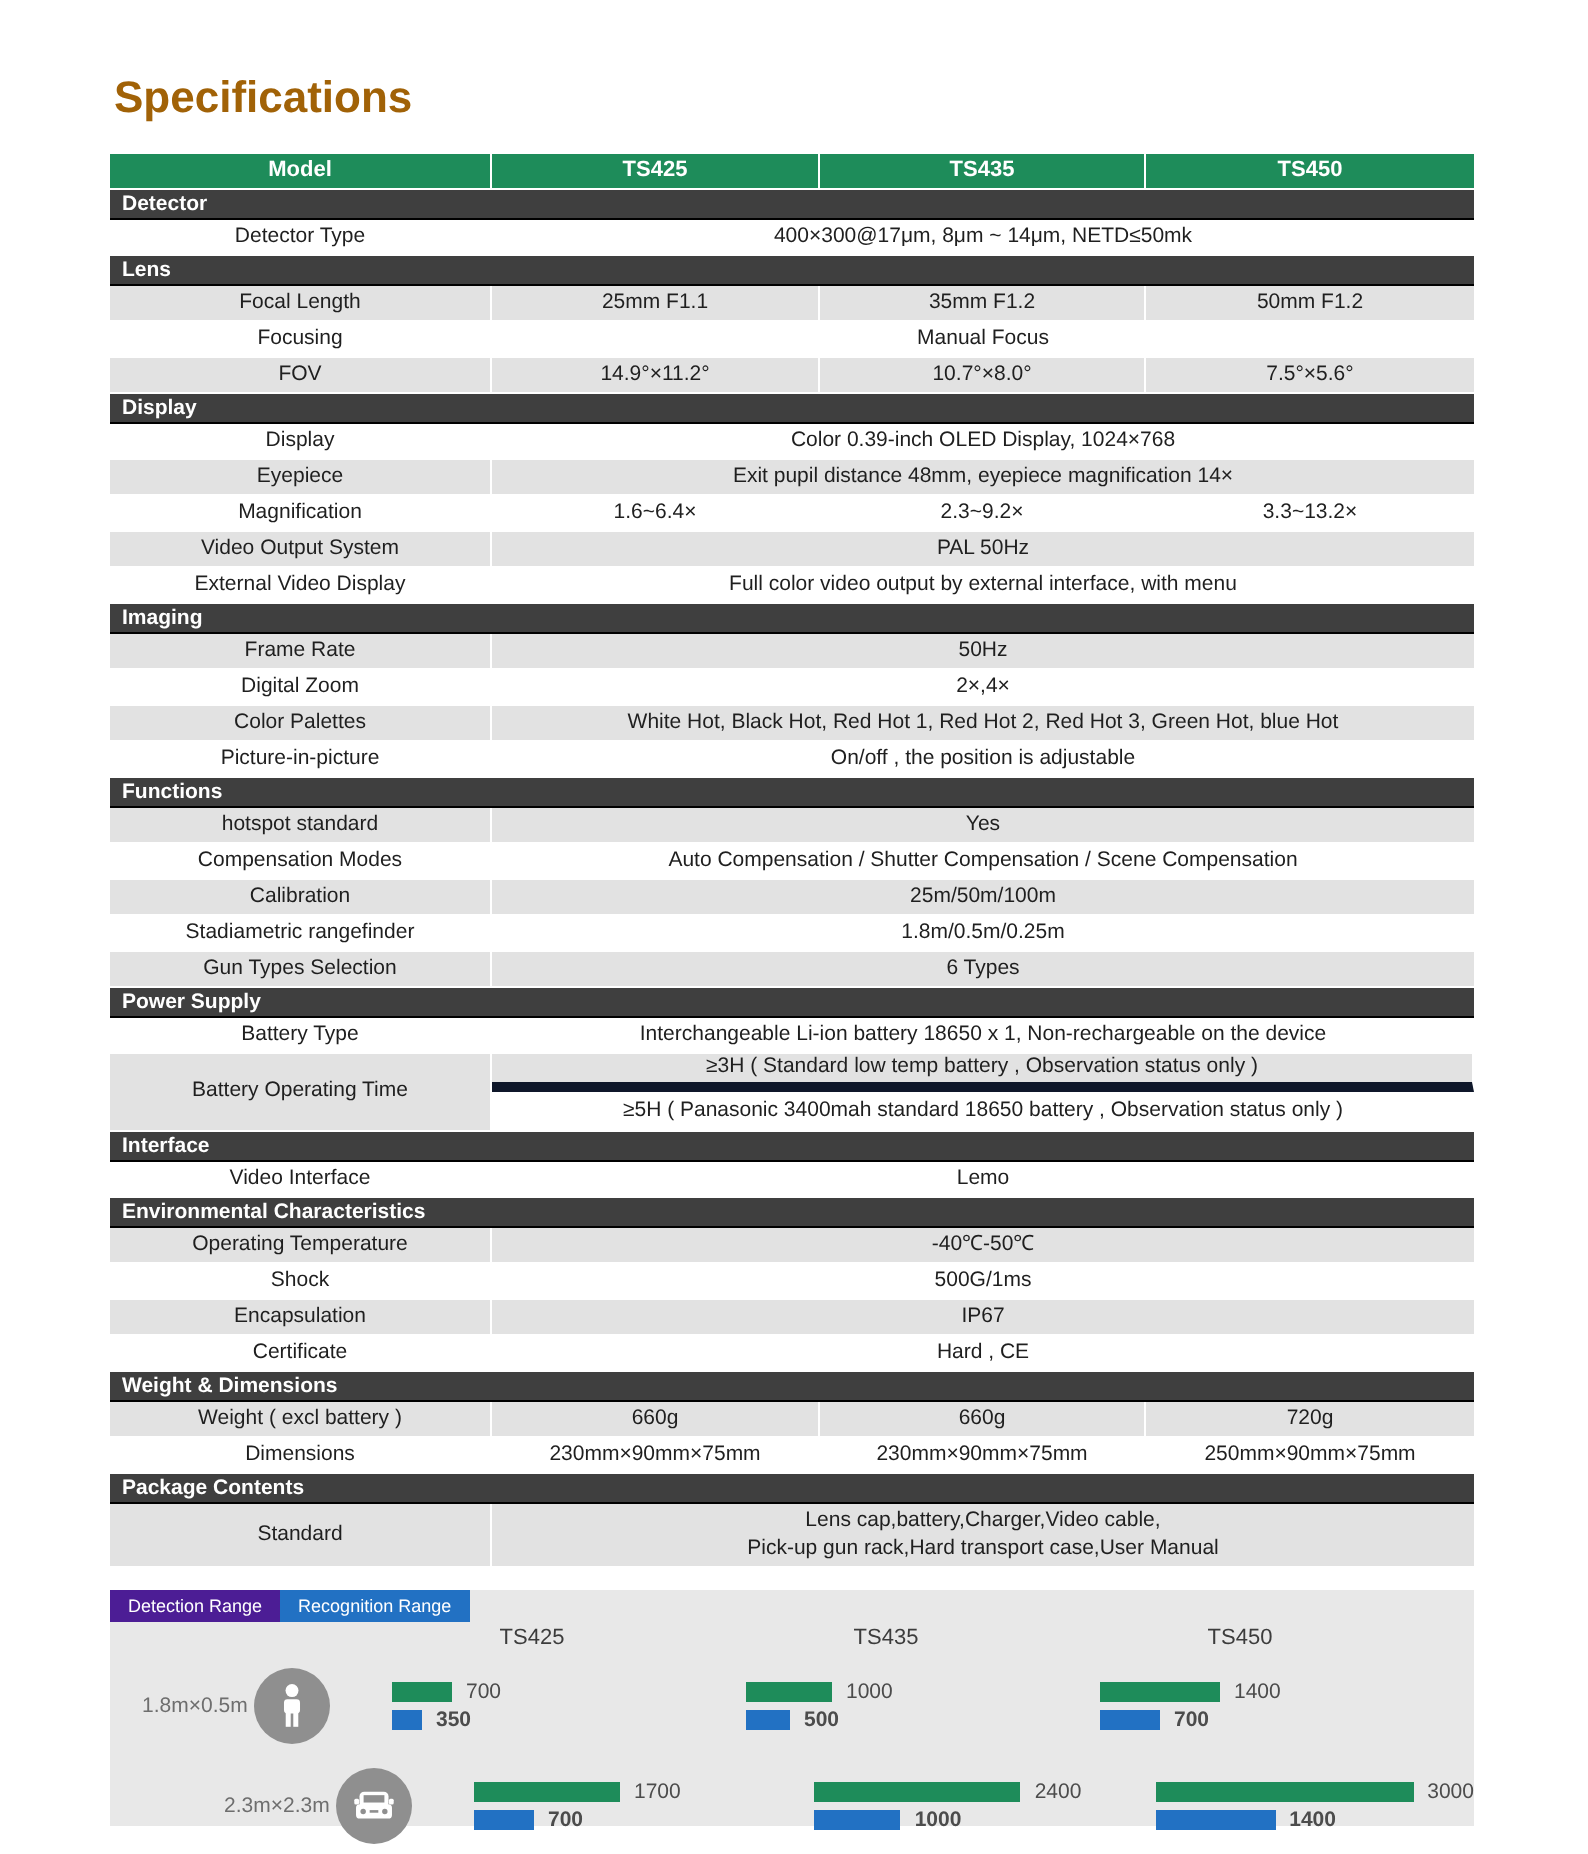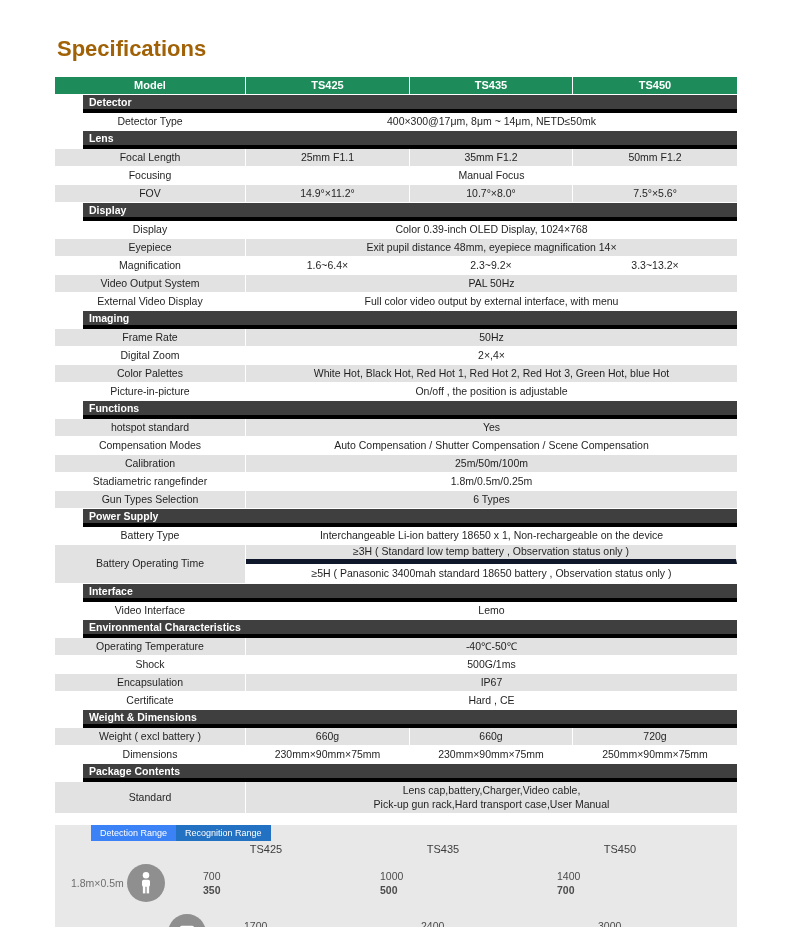--- a/index.html
+++ b/index.html
@@ -15,44 +15,44 @@
         font-size:10.5px;line-height:1.3;color:#1f1f1f;min-height:17px;
         border-right:1px solid #ffffff;white-space:pre-line;padding:0 4px;box-sizing:border-box;}
   .cell:last-child{border-right:none;}
   .cell.shaded{background:#e2e2e2;}
   .span3{grid-column:2/5;}
   .tall{min-height:31px;}
   .sub{min-height:19px;}
   .sub.first{border-bottom:5px solid #0f172a;}
   .head .cell{background:#1e8c5a;color:#ffffff;font-weight:bold;font-size:11px;min-height:17px;}
   .section-bar{height:14px;line-height:14px;background:#3f3f3f;color:#ffffff;
-               font-size:10.5px;font-weight:bold;padding-left:6px;border-bottom:4px solid #000000;margin-left:28px;}
+               font-size:10.5px;font-weight:bold;padding-left:6px;border-bottom:1px solid #000000;}
 
   
   .chart{margin-top:11px;width:682px;height:118px;background:#e8e8e8;position:relative;box-sizing:border-box;}
   .legend{display:flex;}
   .chip{display:inline-flex;align-items:center;justify-content:center;height:16px;padding:0 9px;
         font-size:9px;color:#ffffff;}
-  .chip.green{background:#3b82f6;margin-left:36px;}
+  .chip.green{background:#4c1d95;}
   .chip.blue{background:#2271c3;}
   .titles-row{display:flex;margin-top:2px;height:14px;}
   .titles-row .spacer{width:141px;}
   .tcol{width:177px;}
   .tcol:last-child{flex:1;}
   .mtitle{width:140px;text-align:center;font-size:11px;color:#3c3c3c;}
   .crow{display:flex;align-items:center;}
   .crow.first{margin-top:7px;}
   .crow.second{margin-top:12px;padding-left:41px;}
   .tlabel{width:52px;margin-left:16px;font-size:10.5px;color:#6e6e6e;white-space:nowrap;}
   .ticon{width:38px;height:38px;border-radius:50%;background:#8f8f8f;margin-left:4px;
          display:flex;align-items:center;justify-content:center;flex:0 0 auto;}
   .bargroup{width:177px;margin-left:0;}
   .bargroup.first{margin-left:31px;}
   .bargroup:last-child{flex:1;}
-  .barline{display:flex;align-items:flex-start;height:10px;flex-direction:column;}
+  .barline{display:flex;align-items:flex-end;height:10px;}
   .barline + .barline{margin-top:4px;font-weight:bold;}
   .bar{height:10px;}
   .bar.green{background:#1e8c5a;}
   .bar.blue{background:#2271c3;}
   .bval{margin-left:7px;font-size:10.5px;color:#4c4c4c;line-height:10px;}
 </style>
 </head>
 <body>
 
 <div class="page">

